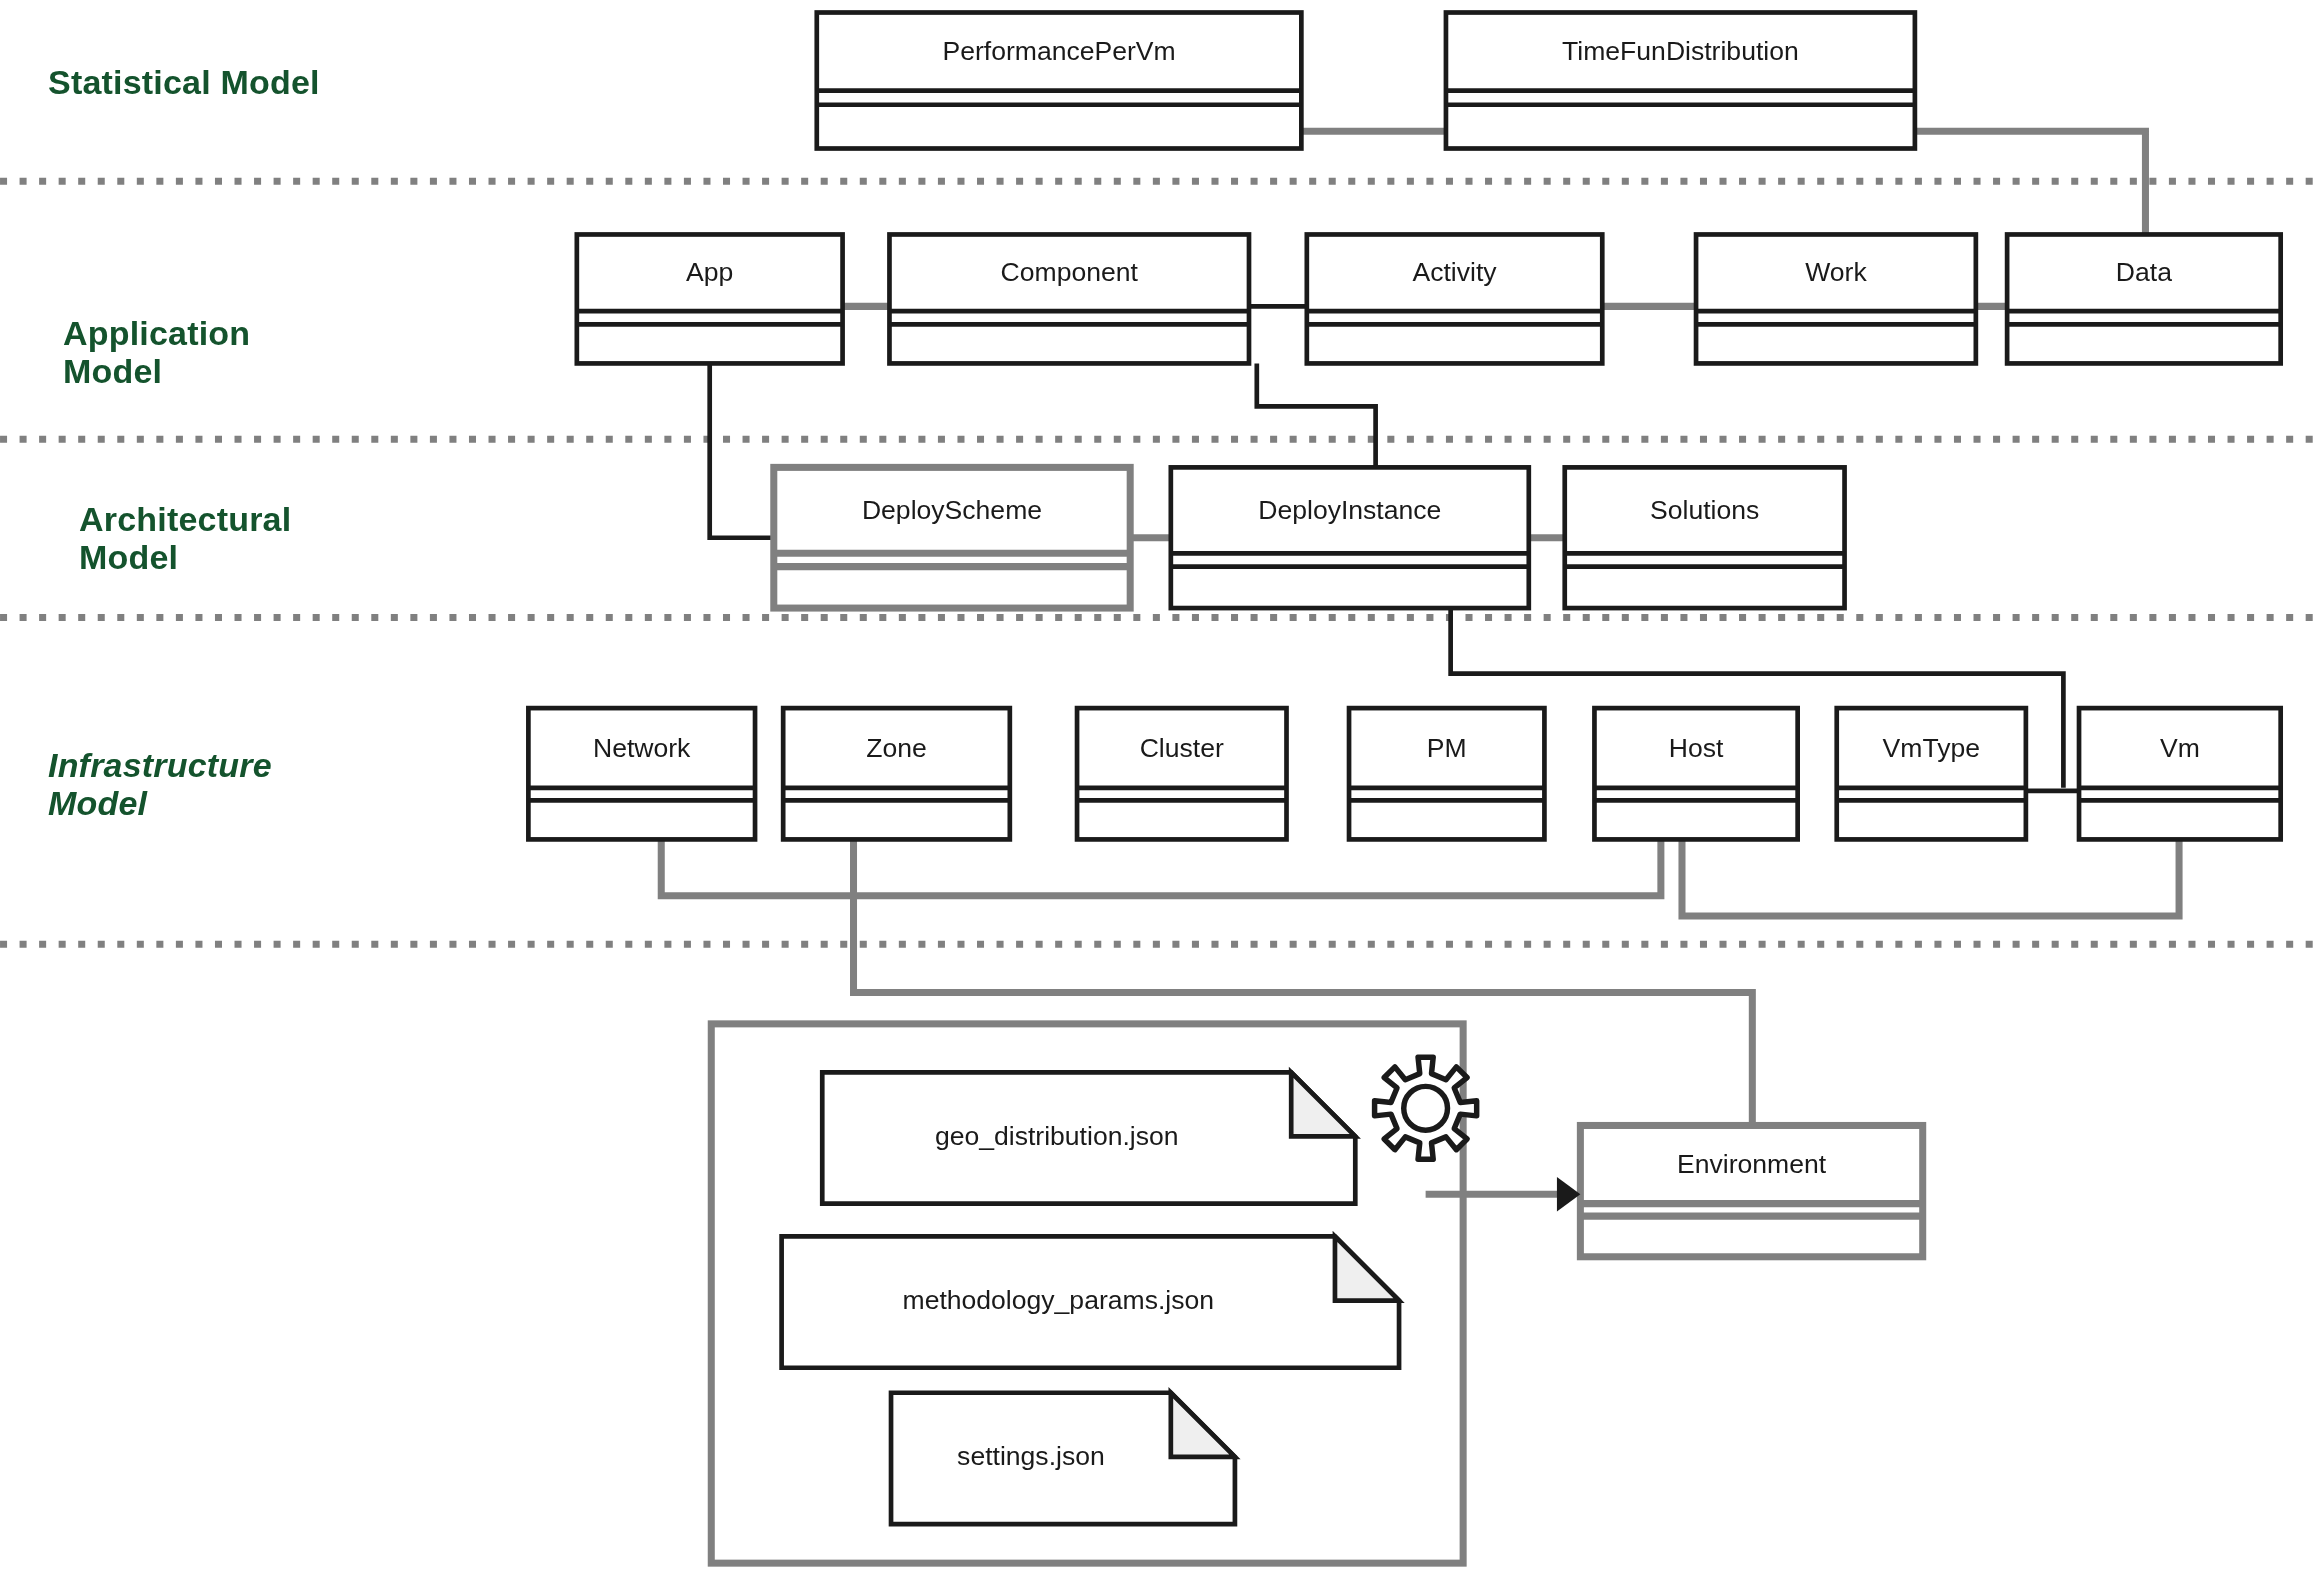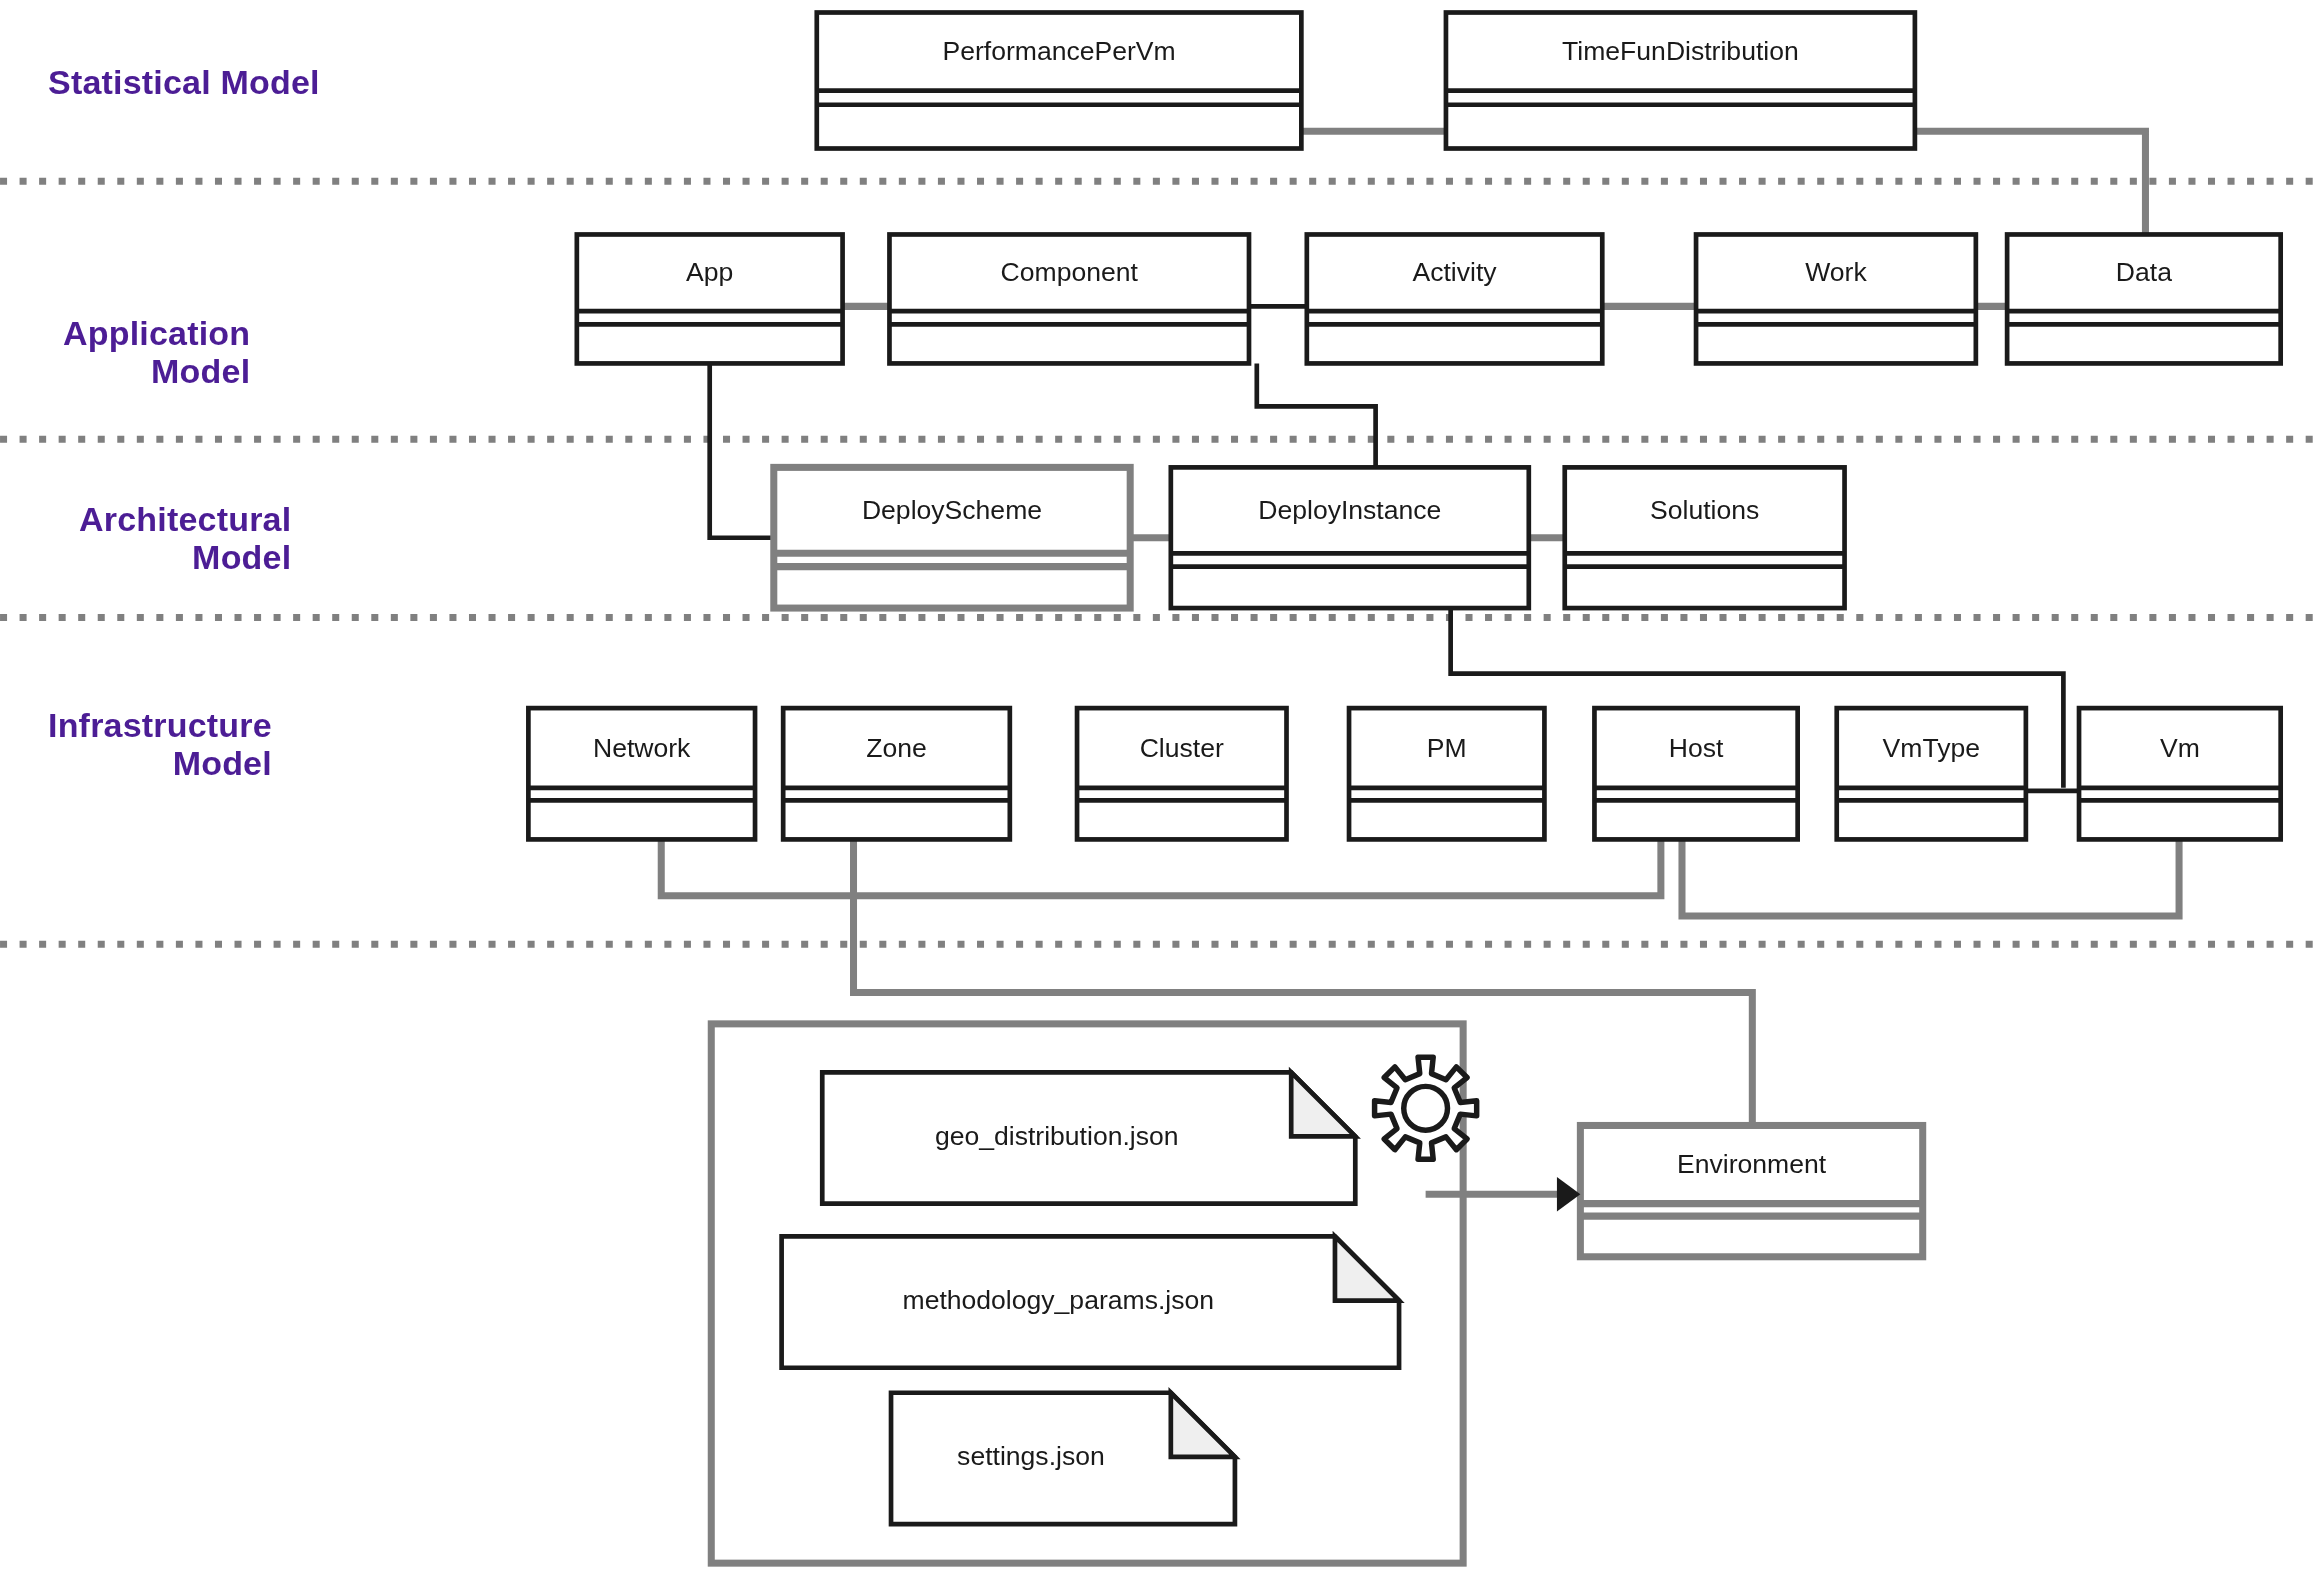--- a/index.html
+++ b/index.html
@@ -1,43 +1,43 @@
 <!DOCTYPE html>
 <html style="font-size:12.5px"><head>
 <meta charset="utf-8">
 <style>
   html,body{margin:0;padding:0;background:#ffffff;}
   body{width:2319px;height:1578px;font-family:"Liberation Sans",sans-serif;}
   #stage{position:relative;width:2319px;height:1578px;overflow:hidden;background:#fff;}
   #diagram{position:absolute;left:0;top:0;width:2319px;height:1578px;}
   .layer-label{
     position:absolute;font-family:"Liberation Sans",sans-serif;
-    font-weight:bold;font-size:34px;color:#4c1d95;line-height:1.12;
-    letter-spacing:0.2px;white-space:pre-line;text-align:right;
+    font-weight:bold;font-size:34px;color:#14532d;line-height:1.12;
+    letter-spacing:0.2px;white-space:pre-line;
   }
   .node-text{
     font-family:"Liberation Sans",sans-serif;font-size:34px;fill:#1a1a1a;
     text-anchor:middle;dominant-baseline:middle;
   }
   .file-text{
     font-family:"Liberation Sans",sans-serif;font-size:34px;fill:#1a1a1a;
     text-anchor:middle;dominant-baseline:middle;
   }
 </style>
 </head>
 <body>
 
 <div id="stage">
 
   <div class="layer-label" id="lbl-0" style="left: 48px; top: 63px;">Statistical Model</div>
   <div class="layer-label" id="lbl-1" style="left: 63px; top: 314px;">Application
 Model</div>
   <div class="layer-label" id="lbl-2" style="left: 79px; top: 500px;">Architectural
 Model</div>
-  <div class="layer-label" id="lbl-3" style="left: 48px; top: 706px;">Infrastructure
+  <div class="layer-label" id="lbl-3" style="left: 48px; top: 746px; font-style: italic;">Infrastructure
 Model</div>
 
   <svg id="diagram" viewBox="0 0 2967 2019" xmlns="http://www.w3.org/2000/svg">
     <g id="g-dividers">
         <line x1="0" y1="232" x2="2967" y2="232" stroke="#808080" stroke-width="9" stroke-dasharray="9 16" stroke-linecap="butt"></line>
         <line x1="0" y1="562" x2="2967" y2="562" stroke="#808080" stroke-width="9" stroke-dasharray="9 16" stroke-linecap="butt"></line>
         <line x1="0" y1="790" x2="2967" y2="790" stroke="#808080" stroke-width="9" stroke-dasharray="9 16" stroke-linecap="butt"></line>
         <line x1="0" y1="1208" x2="2967" y2="1208" stroke="#808080" stroke-width="9" stroke-dasharray="9 16" stroke-linecap="butt"></line>
       </g>
     <g id="g-connectors">

